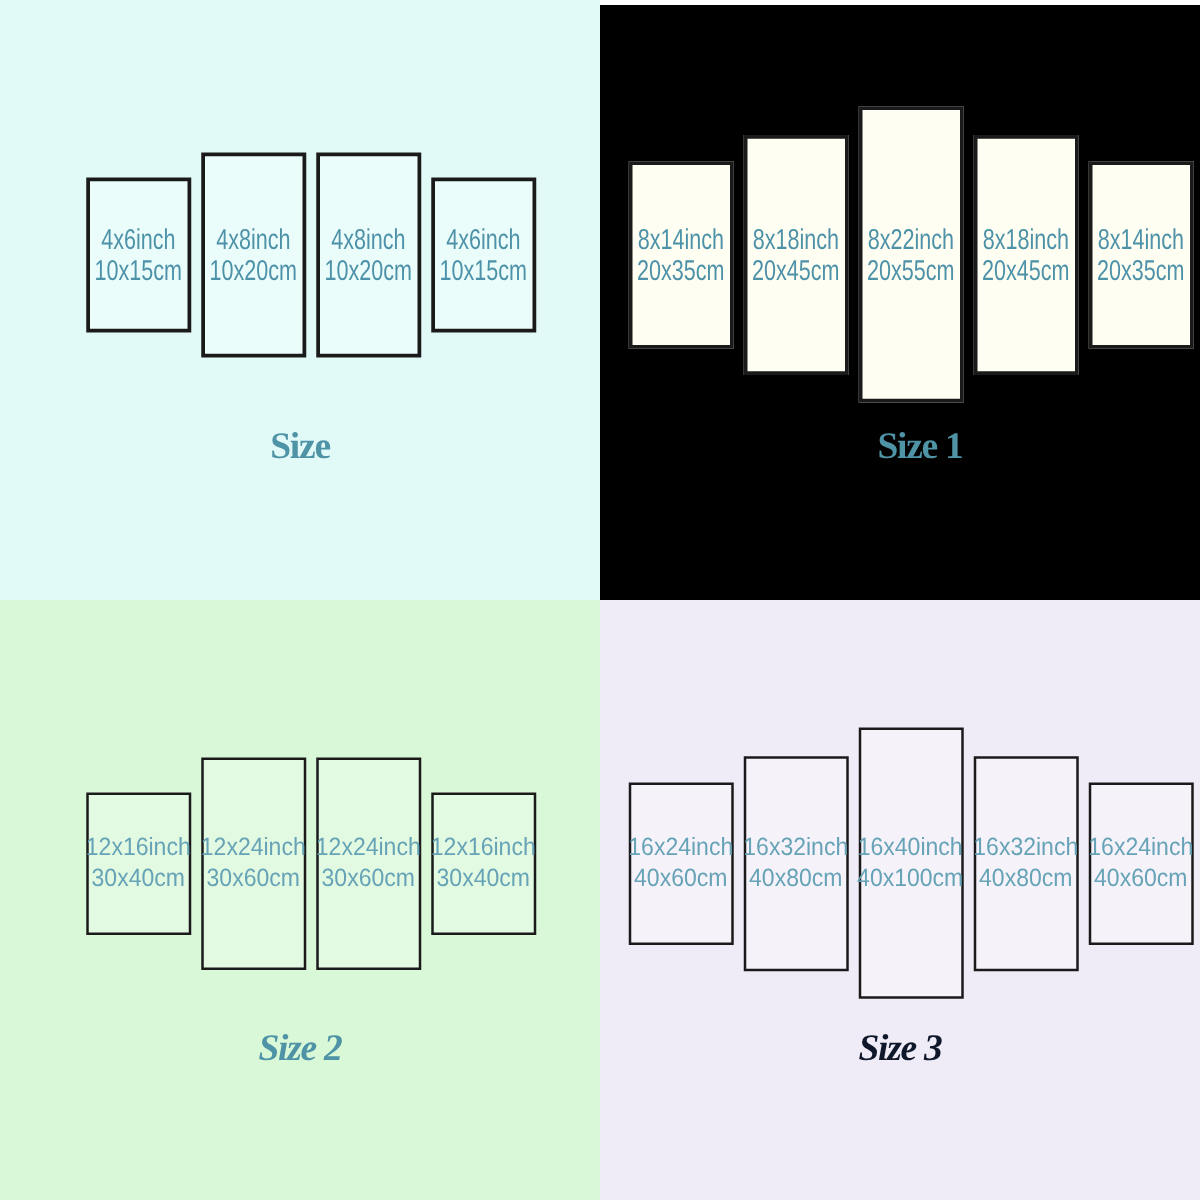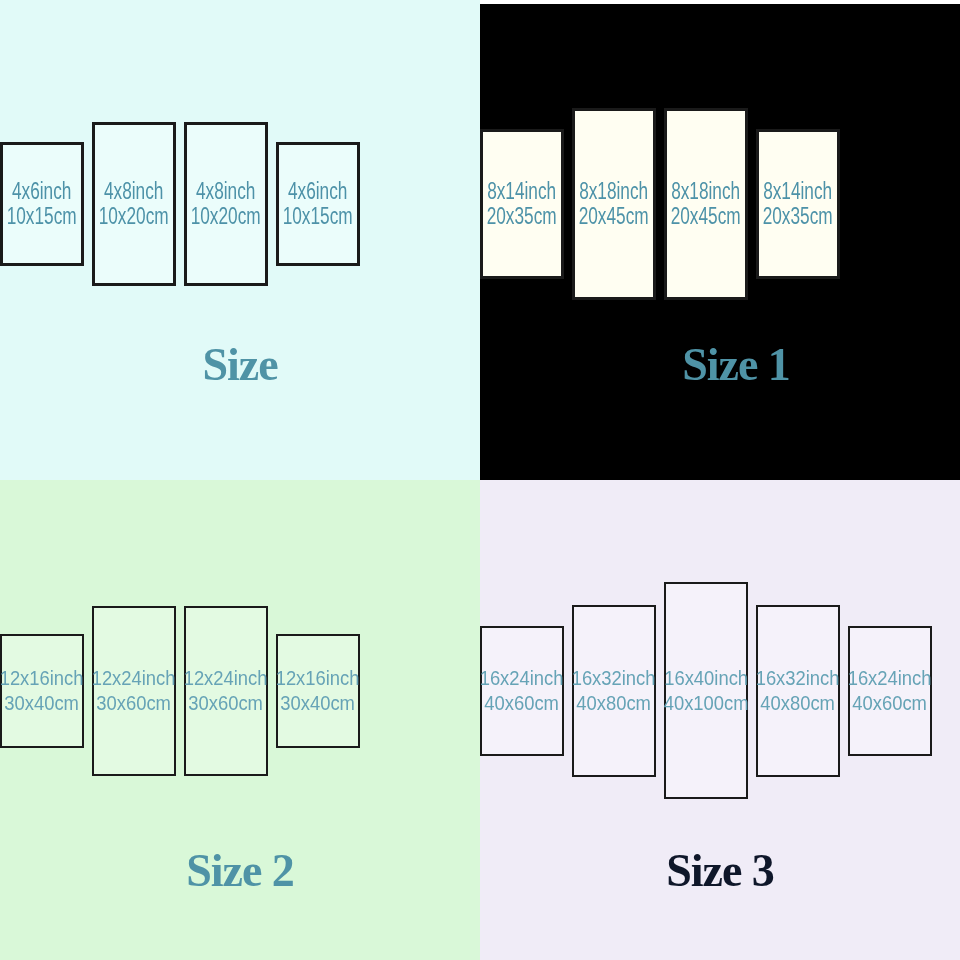--- a/index.html
+++ b/index.html
@@ -10,22 +10,22 @@
   }
   .collage{
     display:grid;
     grid-template-columns:480px 480px;
     grid-template-rows:480px 480px;
     width:960px;height:960px;
   }
   .quadrant{position:relative;overflow:hidden;}
   .edge-strip{position:absolute;top:0;left:0;right:0;height:4px;}
   .panels{
-    position:absolute;left:0;right:0;
-    display:flex;justify-content:flex-start;align-items:center;gap:8px;
+    position:absolute;left:17px;right:0;
+    display:flex;justify-content:center;align-items:center;gap:8px;
   }
   .q0 .panels{top:100px;height:208px;}
   .q1 .panels{top:85px;height:237px;}
   .q2 .panels{top:97px;height:227px;}
   .q3 .panels{top:102px;height:217px;}
   .panel{
     box-sizing:border-box;
     flex:0 0 84px;width:84px;
     border:3px solid #1a1a1a;
     display:flex;align-items:center;justify-content:center;
@@ -40,25 +40,25 @@
   }
   .q2 .label,.q3 .label{
     font-size:20px;line-height:1.22;
     transform:scaleX(0.92);
   }
   .title{
     position:absolute;left:0;right:0;margin:0;
     text-align:center;
     font-family:"Liberation Serif",serif;
     font-weight:700;
-    font-size:46px;line-height:1;
+    font-size:30px;line-height:1;
     letter-spacing:-1px;
   }
   .q0 .title,.q1 .title{top:342px;}
-  .q2 .title,.q3 .title{top:368px;}
+  .q2 .title,.q3 .title{top:344px;font-style:italic;}
 </style>
 </head>
 <body>
 
 <div class="collage">
 
   <section class="quadrant q0" style="background-color: rgb(225, 250, 248);">
     <div class="panels">
       <div class="panel" style="height: 124px; background-color: rgb(235, 253, 251);">
         <div class="label" style="color: rgb(77, 146, 168);">
@@ -94,20 +94,26 @@
       <div class="panel" style="height: 150px; background-color: rgb(255, 254, 242);">
         <div class="label" style="color: rgb(77, 146, 168);">
           <div>8x14inch</div>
           <div>20x35cm</div>
         </div>
       </div>
       <div class="panel" style="height: 192px; background-color: rgb(255, 254, 242);">
         <div class="label" style="color: rgb(77, 146, 168);">
           <div>8x18inch</div>
           <div>20x45cm</div>
+        </div>
+      </div>
+      <div class="panel" style="height: 237px; background-color: rgb(255, 254, 242);">
+        <div class="label" style="color: rgb(77, 146, 168);">
+          <div>8x22inch</div>
+          <div>20x55cm</div>
         </div>
       </div>
       <div class="panel" style="height: 192px; background-color: rgb(255, 254, 242);">
         <div class="label" style="color: rgb(77, 146, 168);">
           <div>8x18inch</div>
           <div>20x45cm</div>
         </div>
       </div>
       <div class="panel" style="height: 150px; background-color: rgb(255, 254, 242);">
         <div class="label" style="color: rgb(77, 146, 168);">

